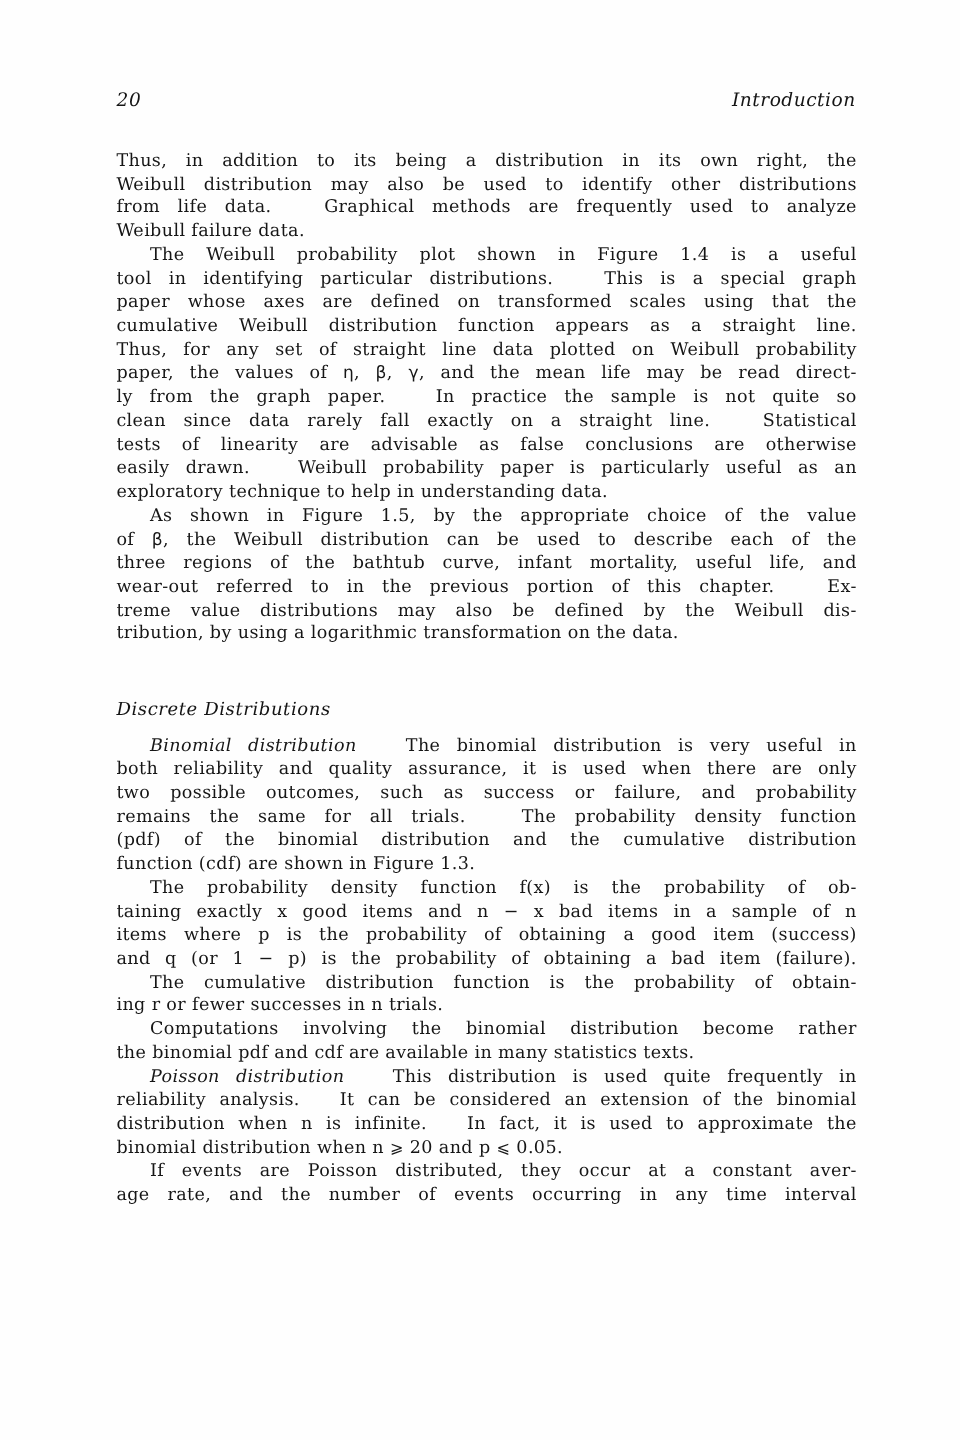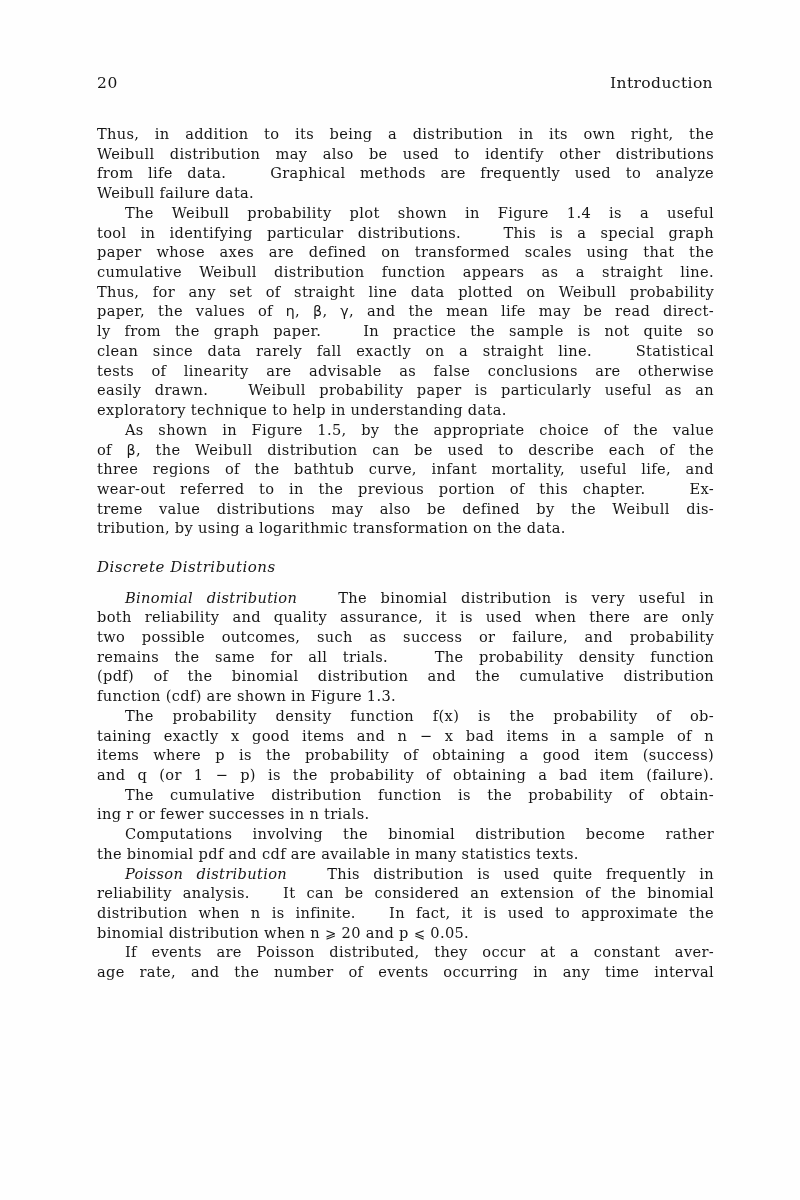--- a/index.html
+++ b/index.html
@@ -27,20 +27,21 @@
   
   .runhead {
     position: absolute;
     left: 97px;
     top: 74px;
     width: 616px;
     height: 24px;
     display: flex;
     justify-content: space-between;
     align-items: baseline;
+    font-style: italic;
     font-size: 15.5px;
     letter-spacing: 0.4px;
     color: #151515;
   }
   .runhead .folio { letter-spacing: 0.6px; }
 
   
   .textblock {
     position: absolute;
     left: 97px;
@@ -83,20 +84,21 @@
 
   .subhead {
     display: block;
     height: 19.72px;
     line-height: 19.72px;
     font-size: 15px;
     font-style: italic;
     letter-spacing: 0.5px;
     white-space: pre;
     color: #141414;
+    margin-top: 24px;
   }
 </style>
 </head>
 <body>
 
 <div class="page">
 
   <div class="runhead">
     <span class="folio">20</span>
     <span>Introduction</span>

